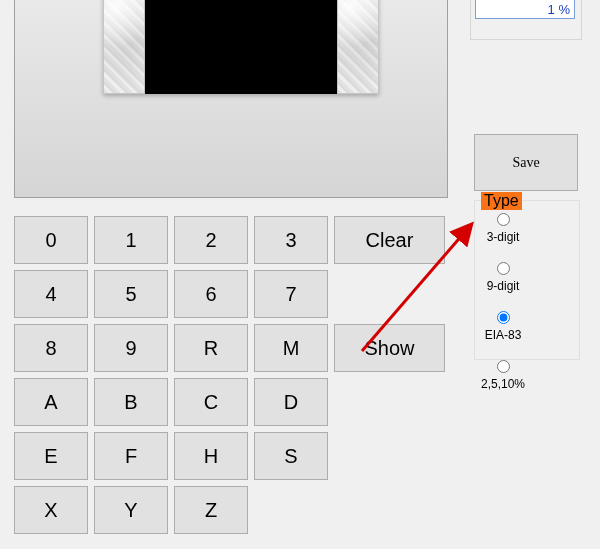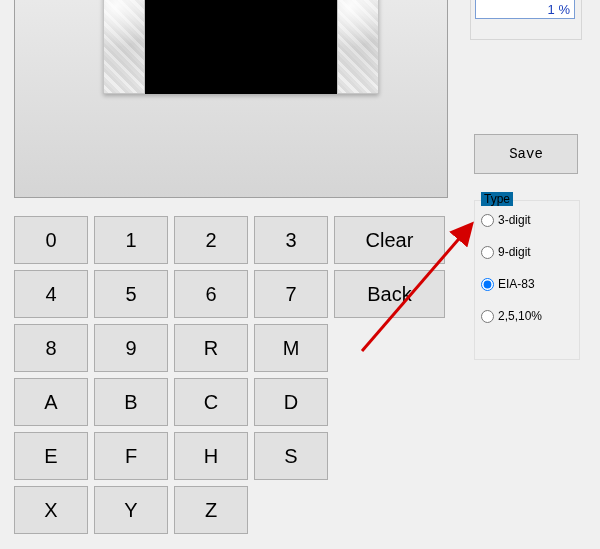--- a/index.html
+++ b/index.html
@@ -79,55 +79,55 @@
     padding: 0 4px;
     box-sizing: border-box;
     font-family: inherit;
   }
 
   .save-button {
     position: absolute;
     left: 474px;
     top: 134px;
     width: 104px;
-    height: 40px;
+    height: 57px;
     background: #e1e1e1;
     border: 1px solid #adadad;
-    font-family: Liberation Mono, monospace;
+    font-family: Liberation Serif, serif;
     font-size: 14px;
     cursor: pointer;
   }
 
   .type-group {
     position: absolute;
     left: 474px;
     top: 200px;
     width: 104px;
     height: 158px;
     border: 1px solid #e0e0e0;
     background: transparent;
   }
   .type-legend {
     position: absolute;
     left: 6px;
     top: -9px;
-    background: #0369a1;
+    background: #f97316;
     padding: 0 3px;
-    font-size: 12px;
+    font-size: 16px;
   }
   .type-options {
     position: absolute;
     left: 6px;
     top: 12px;
     display: flex;
     flex-direction: column;
     gap: 18px;
     font-size: 12px;
   }
-  .type-option { display: flex; align-items: center; gap: 4px; cursor: pointer; }
+  .type-option { display: flex; align-items: center; gap: 4px; cursor: pointer; flex-direction: column; }
   .type-option input { margin: 0; }
 
   
   .keypad {
     position: absolute;
     left: 14px;
     top: 216px;
     width: 432px;
   }
   .keypad-row {
@@ -206,27 +206,27 @@
       <button class="key key-sm">1</button>
       <button class="key key-sm">2</button>
       <button class="key key-sm">3</button>
       <button class="key key-lg">Clear</button>
     </div>
     <div class="keypad-row">
       <button class="key key-sm">4</button>
       <button class="key key-sm">5</button>
       <button class="key key-sm">6</button>
       <button class="key key-sm">7</button>
-      <button class="key key-lg">Back</button>
     </div>
     <div class="keypad-row">
       <button class="key key-sm">8</button>
       <button class="key key-sm">9</button>
       <button class="key key-sm">R</button>
       <button class="key key-sm">M</button>
+      <button class="key key-lg">Show</button>
     </div>
     <div class="keypad-row">
       <button class="key key-sm">A</button>
       <button class="key key-sm">B</button>
       <button class="key key-sm">C</button>
       <button class="key key-sm">D</button>
     </div>
     <div class="keypad-row">
       <button class="key key-sm">E</button>
       <button class="key key-sm">F</button>

